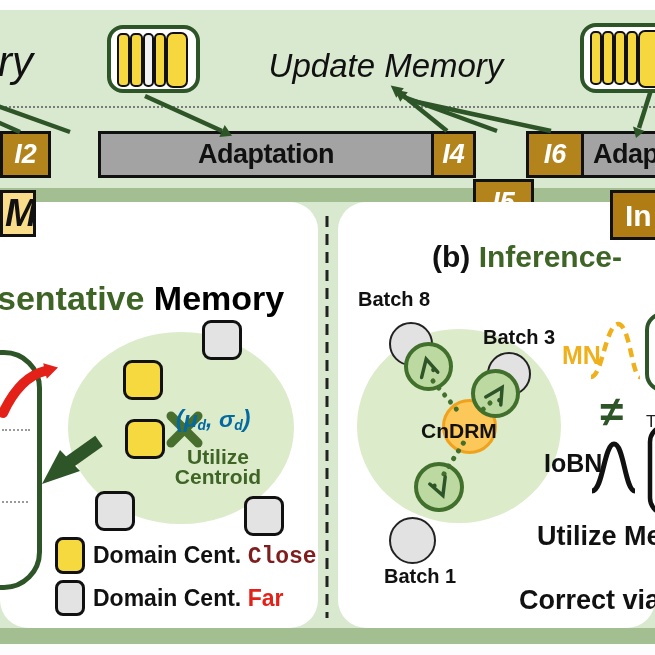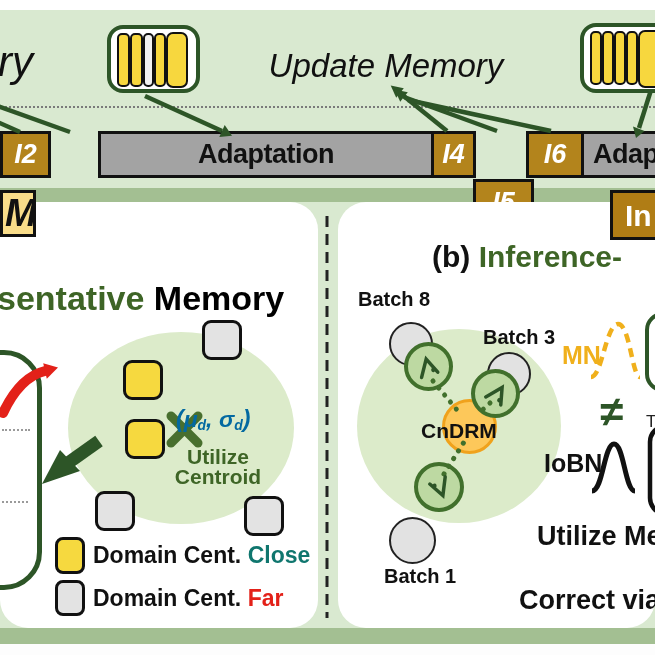--- a/index.html
+++ b/index.html
@@ -51,21 +51,21 @@
   .sq-y{background:#f6d93f;}
   .sq-g{background:#e3e3e3;}
 
   .mu-label{left:176px;top:368px;font-size:23px;font-style:italic;font-weight:600;color:#0369a1;white-space:nowrap;margin-top:38px;}
   .sub{font-size:14px;vertical-align:-3px;}
   .dc1{left:162px;top:445px;width:112px;text-align:center;font-size:21px;font-weight:bold;color:#3e6526;}
   .dc2{left:162px;top:465px;width:112px;text-align:center;font-size:21px;font-weight:bold;color:#3e6526;}
 
   .legend-sq{width:30px;border:3px solid #111;border-radius:8px;box-sizing:border-box;}
   .legend-txt{font-size:23px;font-weight:bold;color:#111;white-space:nowrap;}
-  .val-close{color:#0f766e;}
+  .val-close{color:#7f1d1d;font-family:Liberation Mono, monospace;}
   .val-far{color:#e32119;}
 
   .gcirc{border-radius:50%;background:#e2e2e2;border:2.5px solid #222;box-sizing:border-box;}
   .greencirc{border-radius:50%;background:#bdd9a2;border:4px solid #41702c;box-sizing:border-box;}
   .orangecirc{border-radius:50%;background:#fdc85a;border:3px solid #f0a21c;box-sizing:border-box;}
 
   .batch-lbl{font-size:20px;font-weight:600;color:#111;white-space:nowrap;}
   .cndrm-lbl{left:377px;top:419px;font-size:21px;font-weight:600;color:#111;margin-left:44px;}
   .mn-lbl{left:562px;top:341px;font-size:25px;font-weight:bold;color:#f0b01c;}
   .iobn-lbl{left:544px;top:449px;font-size:25px;font-weight:bold;color:#111;}

